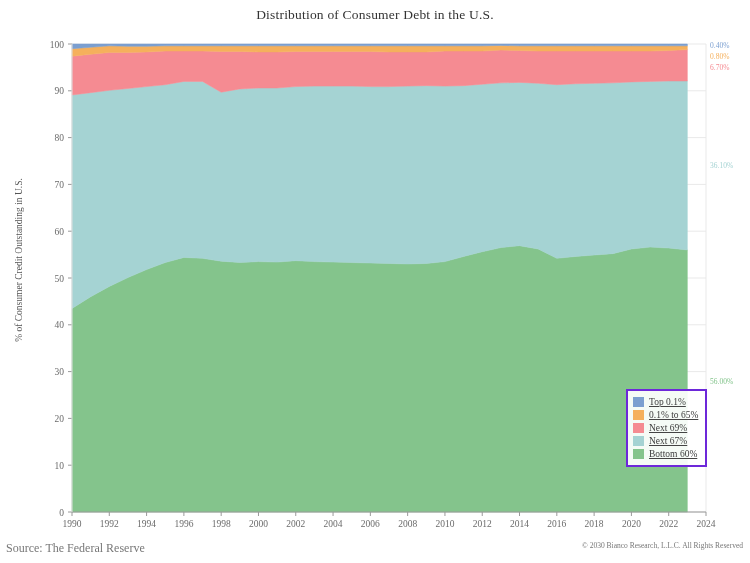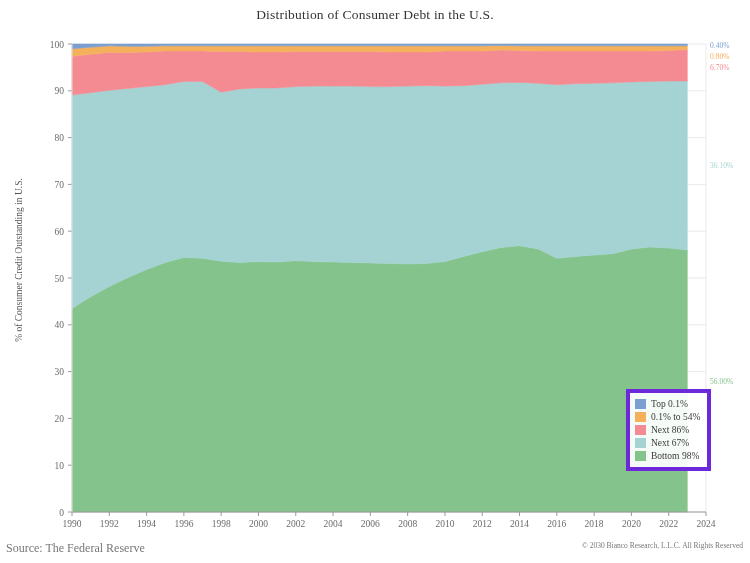--- a/index.html
+++ b/index.html
@@ -21,22 +21,23 @@
 
   svg{position:absolute;left:0;top:0;}
   text{font-family:"Liberation Serif", serif;}
 
   .tick-lbl{font-size:9.5px;fill:#6b6b6b;}
   .end-lbl{font-size:7.5px;}
 
   #legend{
     position:absolute;left:626px;top:389px;
     background:rgba(255,255,255,.92);
-    border:4px solid #6d28d9;
+    border:2px solid #6d28d9;
     padding:4px 7px 5px 5px;
+    text-decoration:underline;
   }
   .lg-row{display:flex;align-items:center;height:13px;}
   .lg-sw{width:11px;height:10px;margin-right:5px;flex:0 0 auto;}
   .lg-tx{font-size:9.5px;color:#3b3b3b;white-space:nowrap;}
 
   #foot-left{position:absolute;left:6px;top:541px;font-size:12px;color:#777;}
   #foot-right{position:absolute;right:7px;top:541px;font-size:7.5px;color:#777;}
 </style>
 </head>
 <body>
@@ -161,32 +162,32 @@
       </g>
   </svg>
 
   <div id="legend">
       <div class="lg-row">
         <span class="lg-sw" style="background: rgb(123, 159, 208);"></span>
         <span class="lg-tx">Top 0.1%</span>
       </div>
       <div class="lg-row">
         <span class="lg-sw" style="background: rgb(245, 176, 92);"></span>
-        <span class="lg-tx">0.1% to 54%</span>
+        <span class="lg-tx">0.1% to 65%</span>
       </div>
       <div class="lg-row">
         <span class="lg-sw" style="background: rgb(245, 139, 146);"></span>
-        <span class="lg-tx">Next 86%</span>
+        <span class="lg-tx">Next 69%</span>
       </div>
       <div class="lg-row">
         <span class="lg-sw" style="background: rgb(165, 211, 211);"></span>
         <span class="lg-tx">Next 67%</span>
       </div>
       <div class="lg-row">
         <span class="lg-sw" style="background: rgb(132, 196, 140);"></span>
-        <span class="lg-tx">Bottom 98%</span>
+        <span class="lg-tx">Bottom 60%</span>
       </div>
     </div>
 
   <div id="foot-left">Source: The Federal Reserve</div>
   <div id="foot-right">© 2030 Bianco Research, L.L.C. All Rights Reserved</div>
 
 </div>
 
 </body></html>

